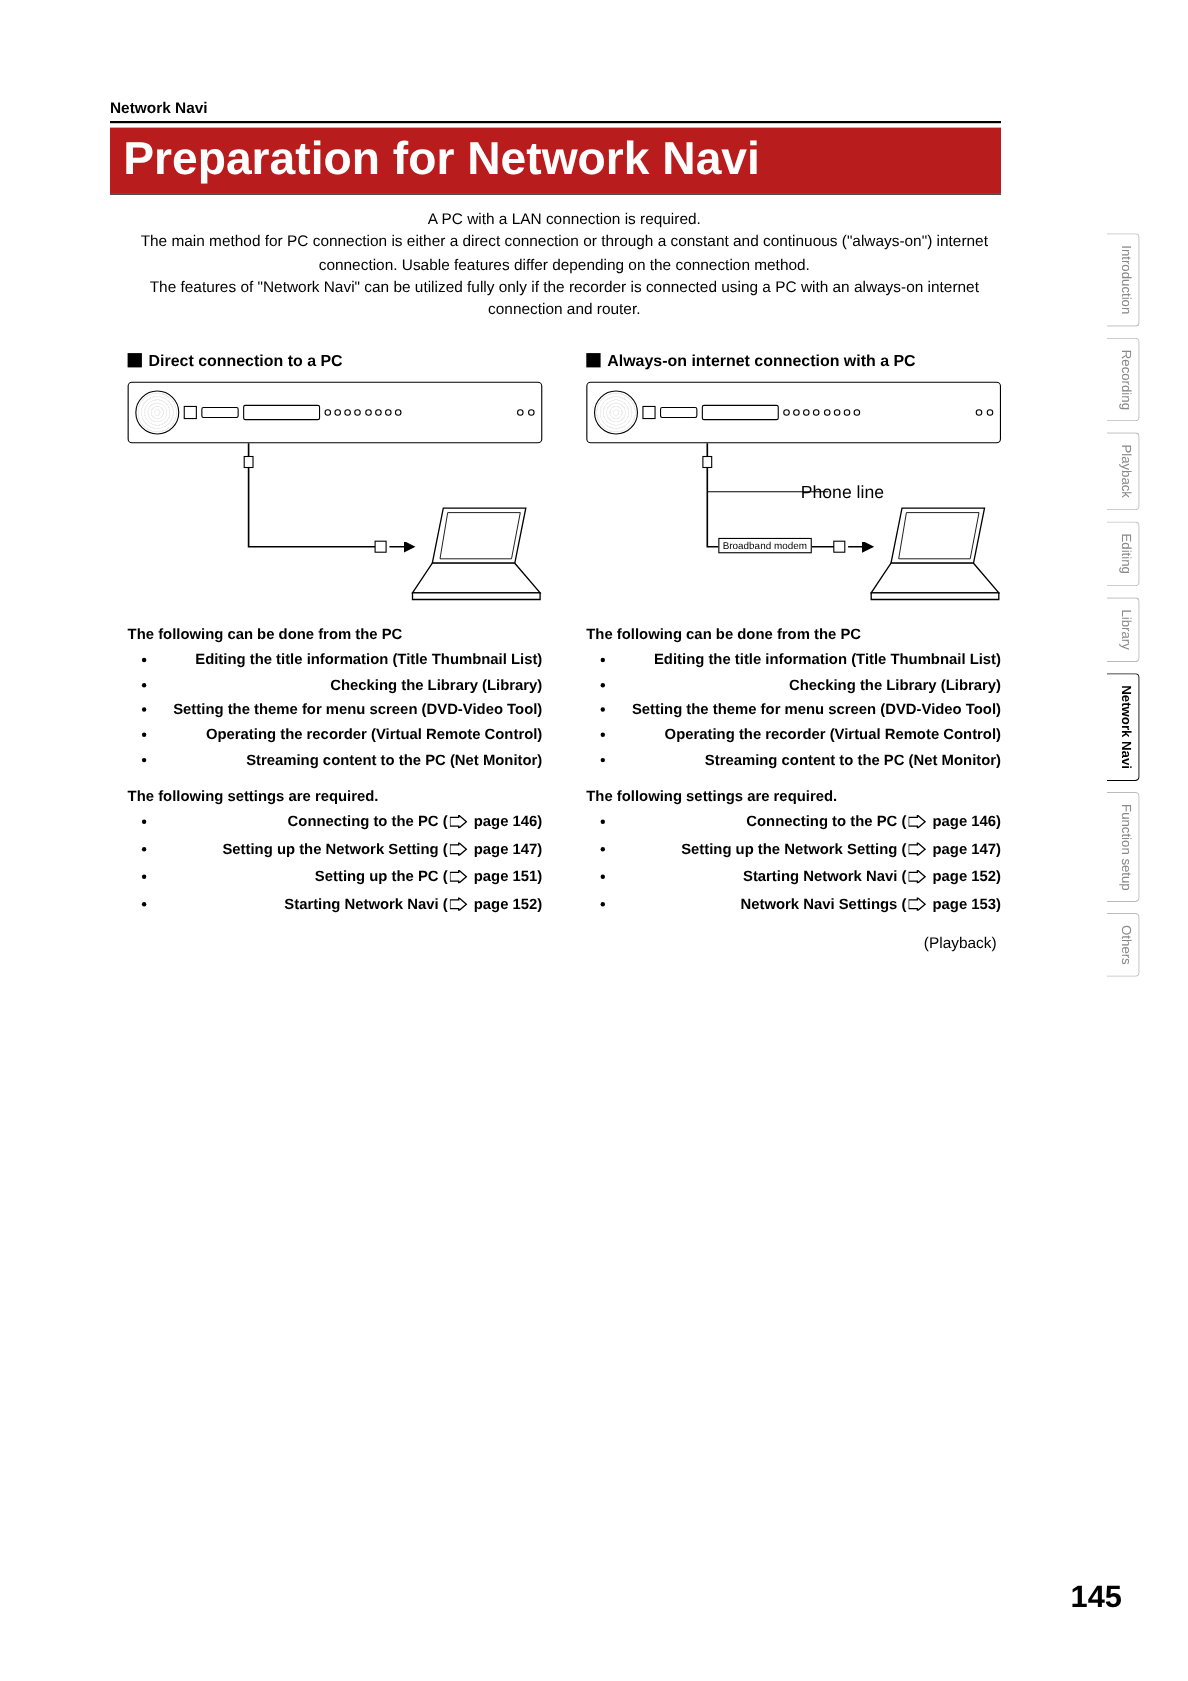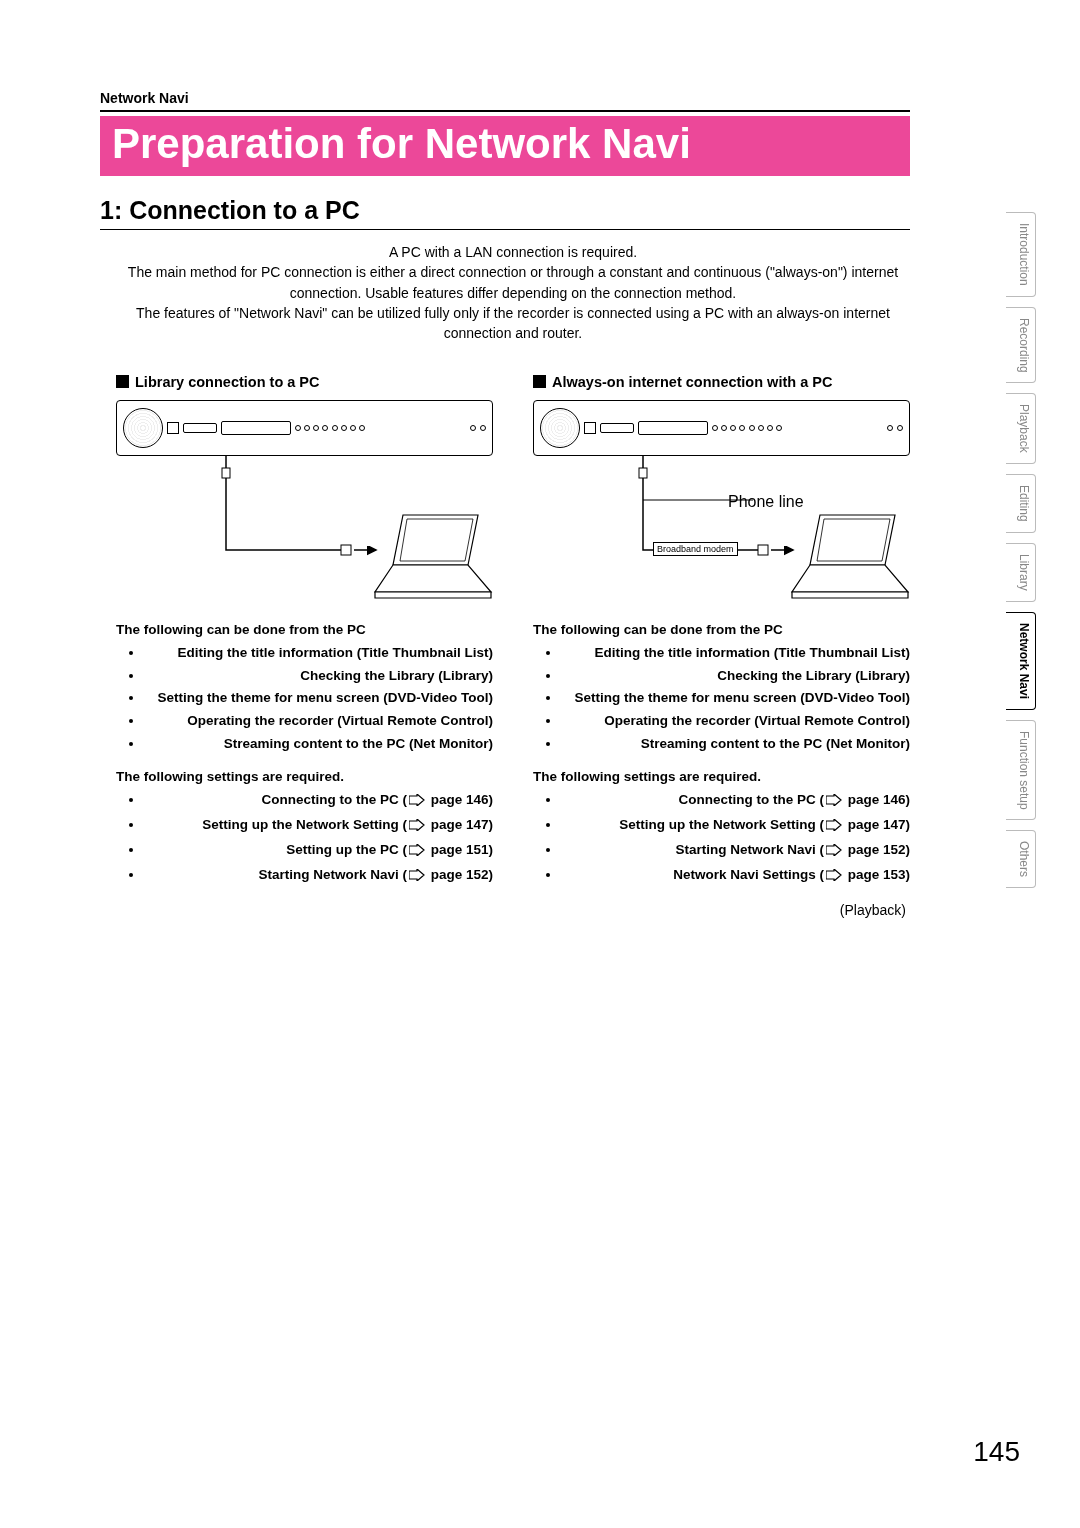--- a/index.html
+++ b/index.html
@@ -21,21 +21,21 @@
   .section-label {
     font-weight: bold;
     font-size: 14px;
     margin-bottom: 4px;
   }
   .hr {
     border-top: 2px solid #000;
     margin-bottom: 4px;
   }
   .title-bar {
-    background: #ec4899;
+    background: #b91c1c;
     color: #fff;
     padding: 6px 0 10px 12px;
     font-size: 42px;
     font-weight: bold;
     letter-spacing: 0px;
     line-height: 1.05;
   }
   .intro-bold {
     font-weight: bold;
     font-size: 14.5px;
@@ -169,21 +169,21 @@
     color: #000;
     font-weight: bold;
     border-color: #000;
     background: #fff;
   }
   .page-num {
     position: absolute;
     right: 60px;
     bottom: 60px;
     font-size: 28px;
-    font-weight: normal;
+    font-weight: bold;
   }
 
   
   .dev-inner {
     display: flex;
     align-items: center;
     height: 100%;
     padding: 0 6px;
     gap: 4px;
   }
@@ -200,30 +200,29 @@
 </style>
 </head>
 <body>
 
 <div class="page">
   <div class="section-label">Network Navi</div>
   <div class="hr"></div>
   <div class="title-bar">Preparation for Network Navi</div>
 
 
-  <div class="heading1">1: Connection to a PC</div>
   <div class="hr-thin"></div>
 
   <div class="body-text">A PC with a LAN connection is required.<br>The main method for PC connection is either a direct connection or through a constant and continuous ("always-on") internet connection. Usable features differ depending on the connection method.<br>The features of "Network Navi" can be utilized fully only if the recorder is connected using a PC with an always-on internet connection and router.</div>
 
   <div class="columns">
 
     <div class="col">
       <div class="subhead">
-        <span class="sq-icon"></span><span>Library connection to a PC</span>
+        <span class="sq-icon"></span><span>Direct connection to a PC</span>
       </div>
 
       <div class="diagram">
         <div class="device-box">
           <div class="dev-inner">
             <div class="big-circle"></div>
             <div class="tiny-sq"></div>
             <div class="filler">
               <div class="tiny-rect"></div>
               <div class="mini-slot"></div>

